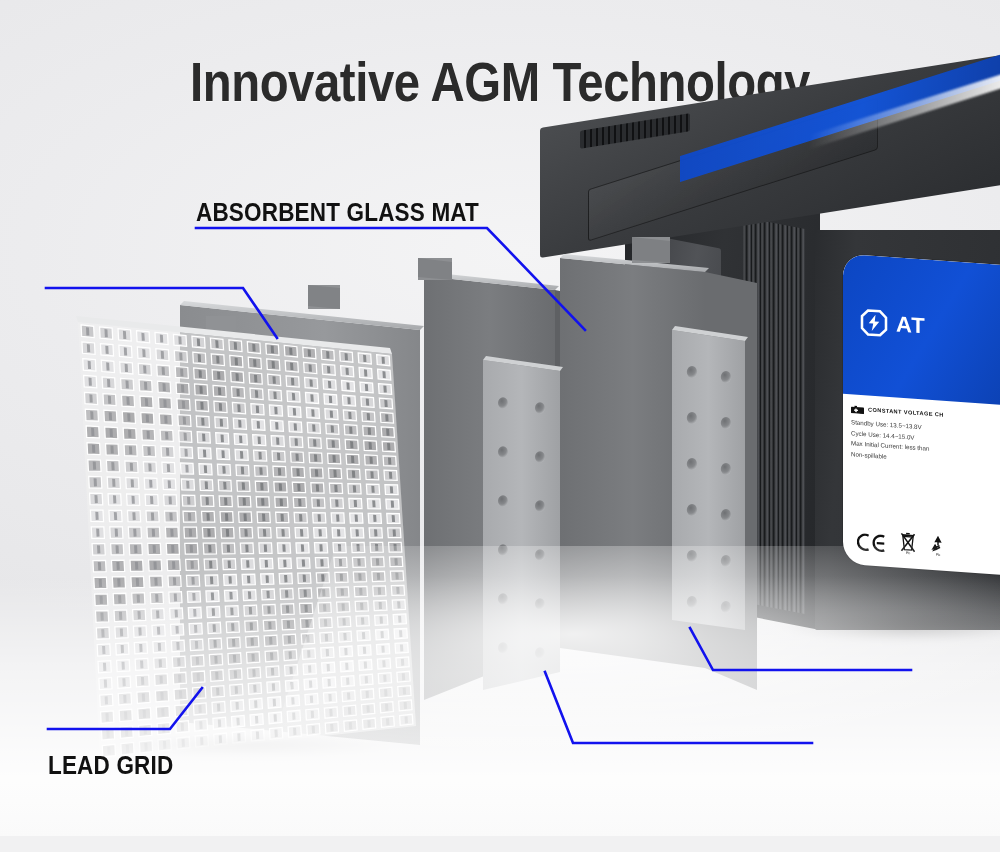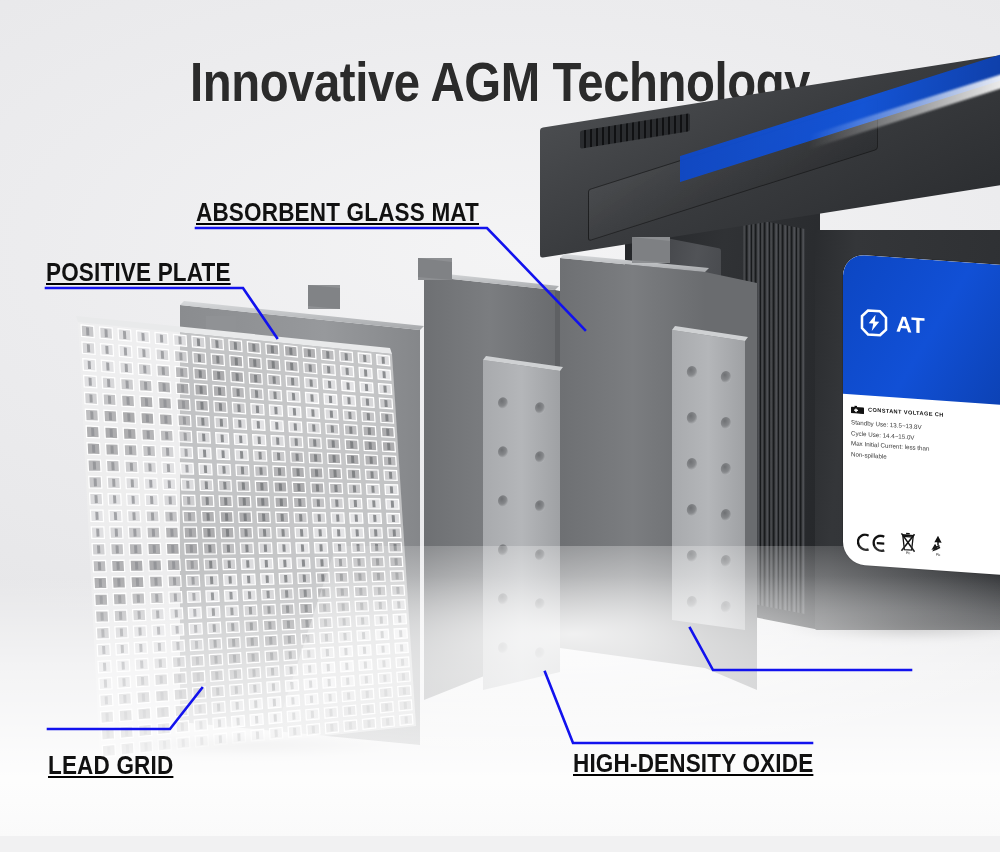--- a/index.html
+++ b/index.html
@@ -148,21 +148,21 @@
     background:radial-gradient(ellipse at center, rgba(0,0,0,.30), rgba(0,0,0,0) 70%);
     filter:blur(3px);
   }
   .grid-shadow{
     position:absolute; left:95px; top:735px; width:300px; height:22px;
     background:radial-gradient(ellipse at center, rgba(0,0,0,.18), rgba(0,0,0,0) 70%);
     filter:blur(3px);
   }
 
   
-  .callout{ position:absolute;text-decoration:underline; }
+  .callout{ position:absolute; }
   .callout .txt{
     font-family:"Liberation Sans","DejaVu Sans",sans-serif;
     font-weight:bold; font-size:25px; color:#111;
     letter-spacing:.2px;
     transform:scaleX(.9);
     transform-origin:left center;
     white-space:nowrap;
   }
   .callout.right .txt{ transform-origin:right center; }
 </style>
@@ -1238,26 +1238,20 @@
       <path d="M812,743 L573,743 L545,672"></path>
 
       <path d="M911,670 L713,670 L690,628"></path>
     </g>
   </svg>
 
   <div class="callout" style="left:196px; top:198px;">
     <div class="txt">ABSORBENT GLASS MAT</div>
   </div>
 
-  <div class="callout" style="left:46px; top:258px;">
-    <div class="txt">POSITIVE PLATE</div>
-  </div>
 
   <div class="callout" style="left:48px; top:751px;">
     <div class="txt">LEAD GRID</div>
   </div>
 
-  <div class="callout right" style="left:573px; top:749px;">
-    <div class="txt" style="transform-origin:left center;">HIGH-DENSITY OXIDE</div>
-  </div>
 
 
 </div>
 
 </body></html>

